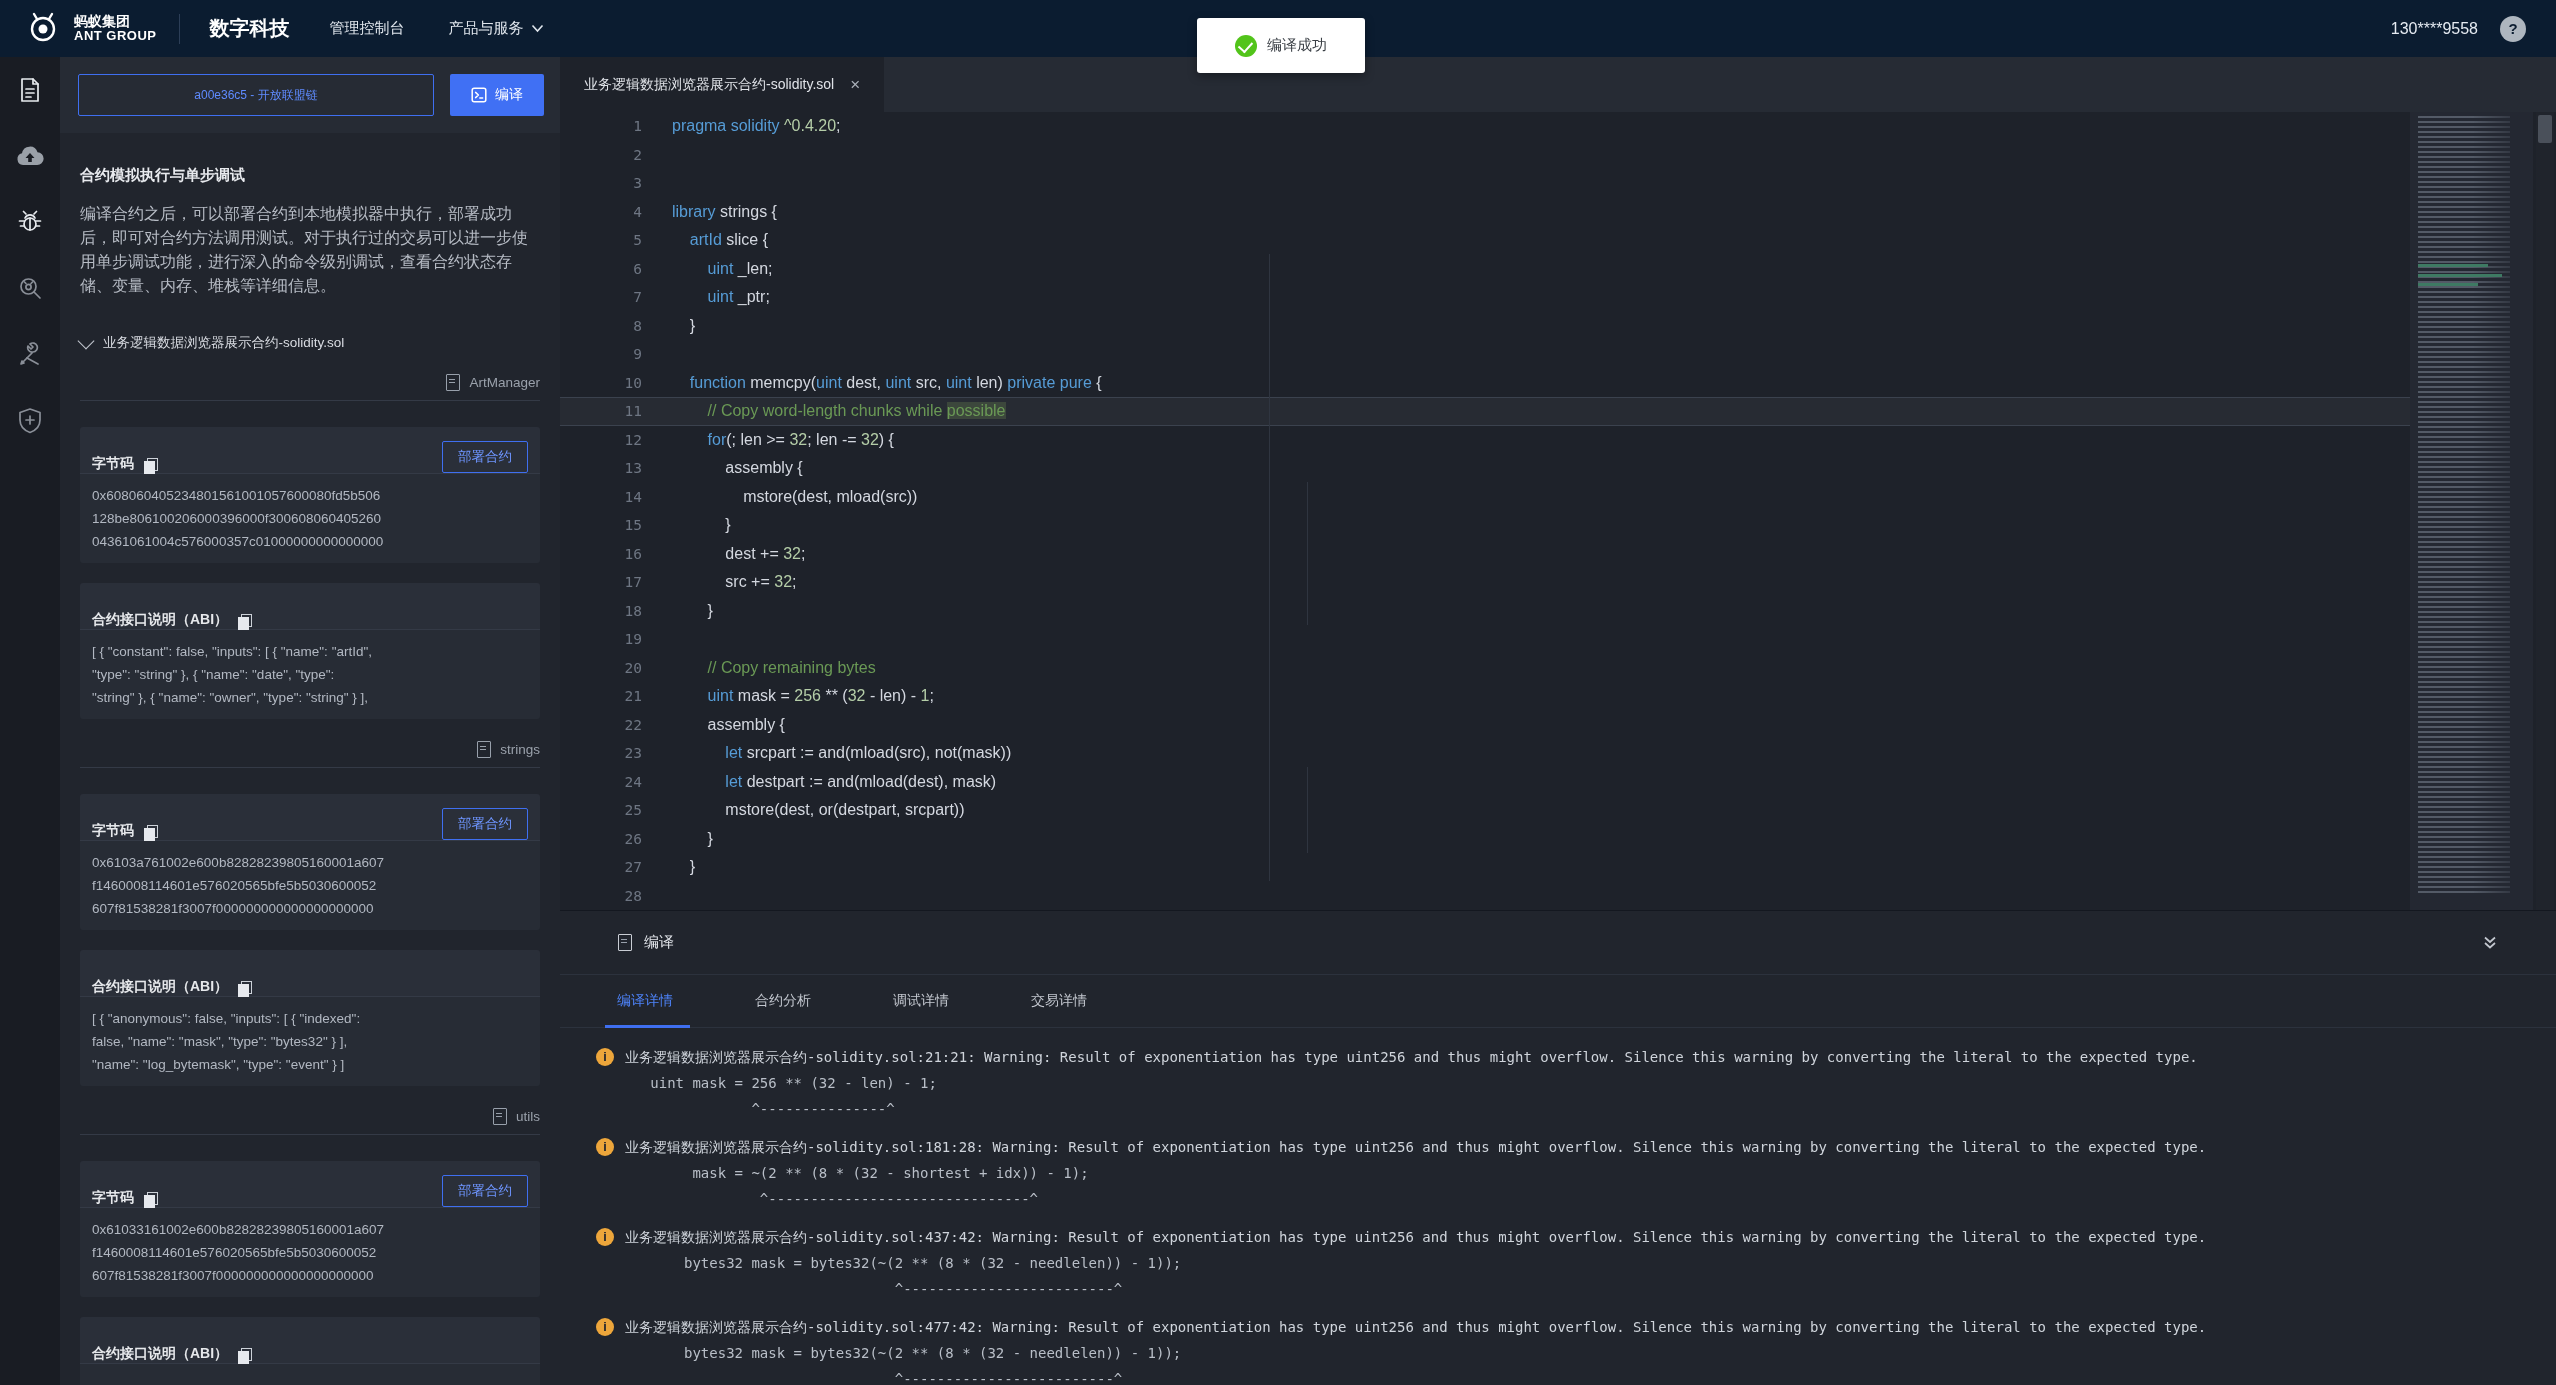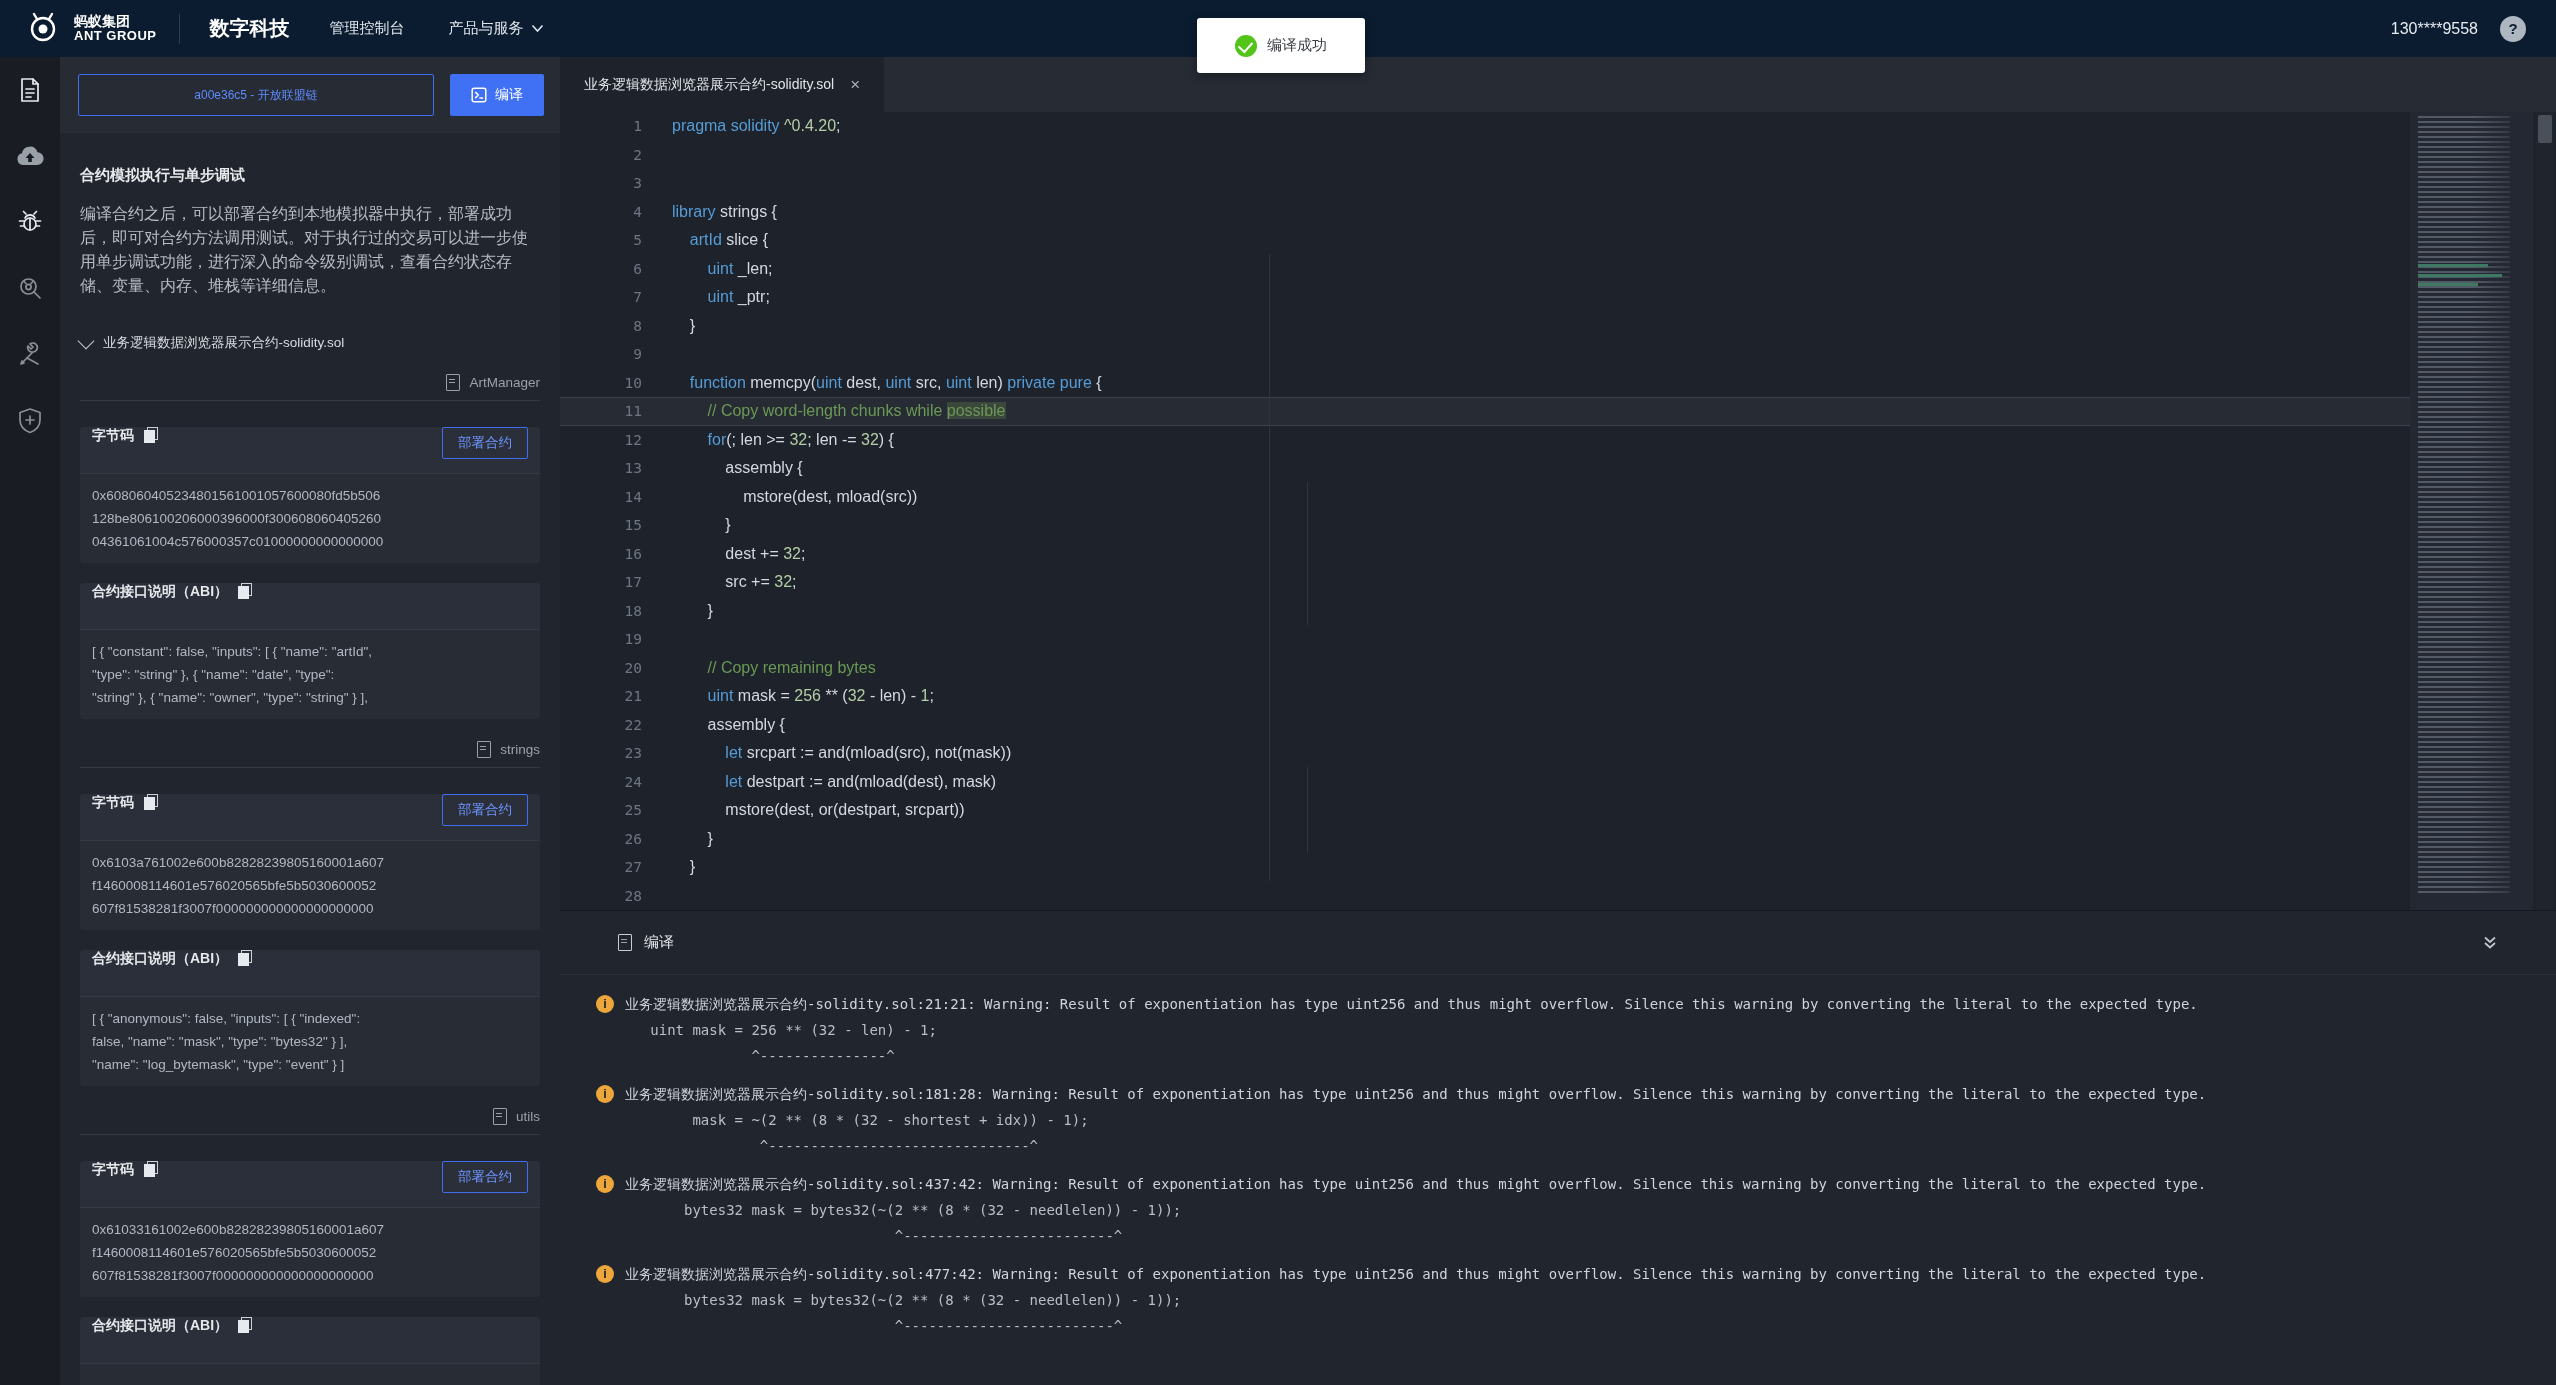--- a/index.html
+++ b/index.html
@@ -48,21 +48,21 @@
          border:none;border-radius:2px;color:#fff;font-size:14px;display:flex;align-items:center;
          justify-content:center;gap:8px;font-family:inherit;cursor:pointer;}
   .side-scroll{padding:0 20px;}
   .intro-title{margin-top:33px;font-size:15px;font-weight:bold;color:#e8eaee;}
   .intro-body{margin-top:17px;font-size:16px;line-height:24px;color:#b7bcc5;}
   .tree-head{margin-top:36px;display:flex;align-items:center;gap:11px;font-size:13.5px;color:#d9dce2;}
   .section-item{margin-top:22px;display:flex;align-items:center;gap:9px;font-size:13.5px;color:#9aa1ab;
         padding-bottom:9px;border-bottom:1px solid #343a46;justify-content:flex-end;}
   .card{margin-top:26px;border-radius:3px;overflow:hidden;}
   .card.abi{margin-top:20px;}
-  .card-head{background:#2a2f39;height:46px;display:flex;align-items:flex-start;padding:0 12px;gap:10px;
+  .card-head{background:#2a2f39;height:46px;display:flex;align-items:flex-end;padding:0 12px;gap:10px;
         border-bottom:1px solid #343a46;}
   .card-title{font-size:14px;font-weight:bold;color:#e6e8eb;}
   .deploy-btn{margin-left:auto;background:transparent;border:1px solid #3f6ff0;border-radius:2px;
         color:#6e95ff;font-size:13.5px;padding:6px 15px;font-family:inherit;cursor:pointer;}
   .card-body{background:#272c35;padding:10px 12px;font-size:13.5px;line-height:23px;color:#b2b8c2;
         word-break:break-all;min-height:18px;}
 
   
   .copy-icon{position:relative;width:13px;height:15px;display:inline-block;flex:0 0 auto;}
   .copy-icon::before{content:"";position:absolute;left:3px;top:0;width:9px;height:11px;border:1px solid #cdd2d9;}
@@ -446,20 +446,27 @@
     <div class="panel-head">
       <span class="doc-mini" style="border-color:#c9cdd4;"></span>
       <span class="panel-title">编译</span>
       <span class="panel-collapse">
         <svg width="16" height="16" viewBox="0 0 16 16">
           <polyline points="3,2.5 8,7 13,2.5" fill="none" stroke="#c3c7cf" stroke-width="1.7"></polyline>
           <polyline points="3,8 8,12.5 13,8" fill="none" stroke="#c3c7cf" stroke-width="1.7"></polyline>
         </svg>
       </span>
     </div>
+    <div class="panel-tabs">
+      <span class="ptab-underline"></span>
+    <span class="ptab active">编译详情</span>
+        <span class="ptab">合约分析</span>
+        <span class="ptab">调试详情</span>
+        <span class="ptab">交易详情</span>
+      </div>
     <div id="warnings">
         <div class="warn">
           <div class="warn-line warn-title"><span class="warn-badge">i</span><span>业务逻辑数据浏览器展示合约-solidity.sol:21:21: Warning: Result of exponentiation has type uint256 and thus might overflow. Silence this warning by converting the literal to the expected type.</span></div>
           <div class="warn-line warn-code">   uint mask = 256 ** (32 - len) - 1;</div>
           <div class="warn-line warn-code">               ^---------------^</div>
         </div>
         <div class="warn">
           <div class="warn-line warn-title"><span class="warn-badge">i</span><span>业务逻辑数据浏览器展示合约-solidity.sol:181:28: Warning: Result of exponentiation has type uint256 and thus might overflow. Silence this warning by converting the literal to the expected type.</span></div>
           <div class="warn-line warn-code">        mask = ~(2 ** (8 * (32 - shortest + idx)) - 1);</div>
           <div class="warn-line warn-code">                ^-------------------------------^</div>

